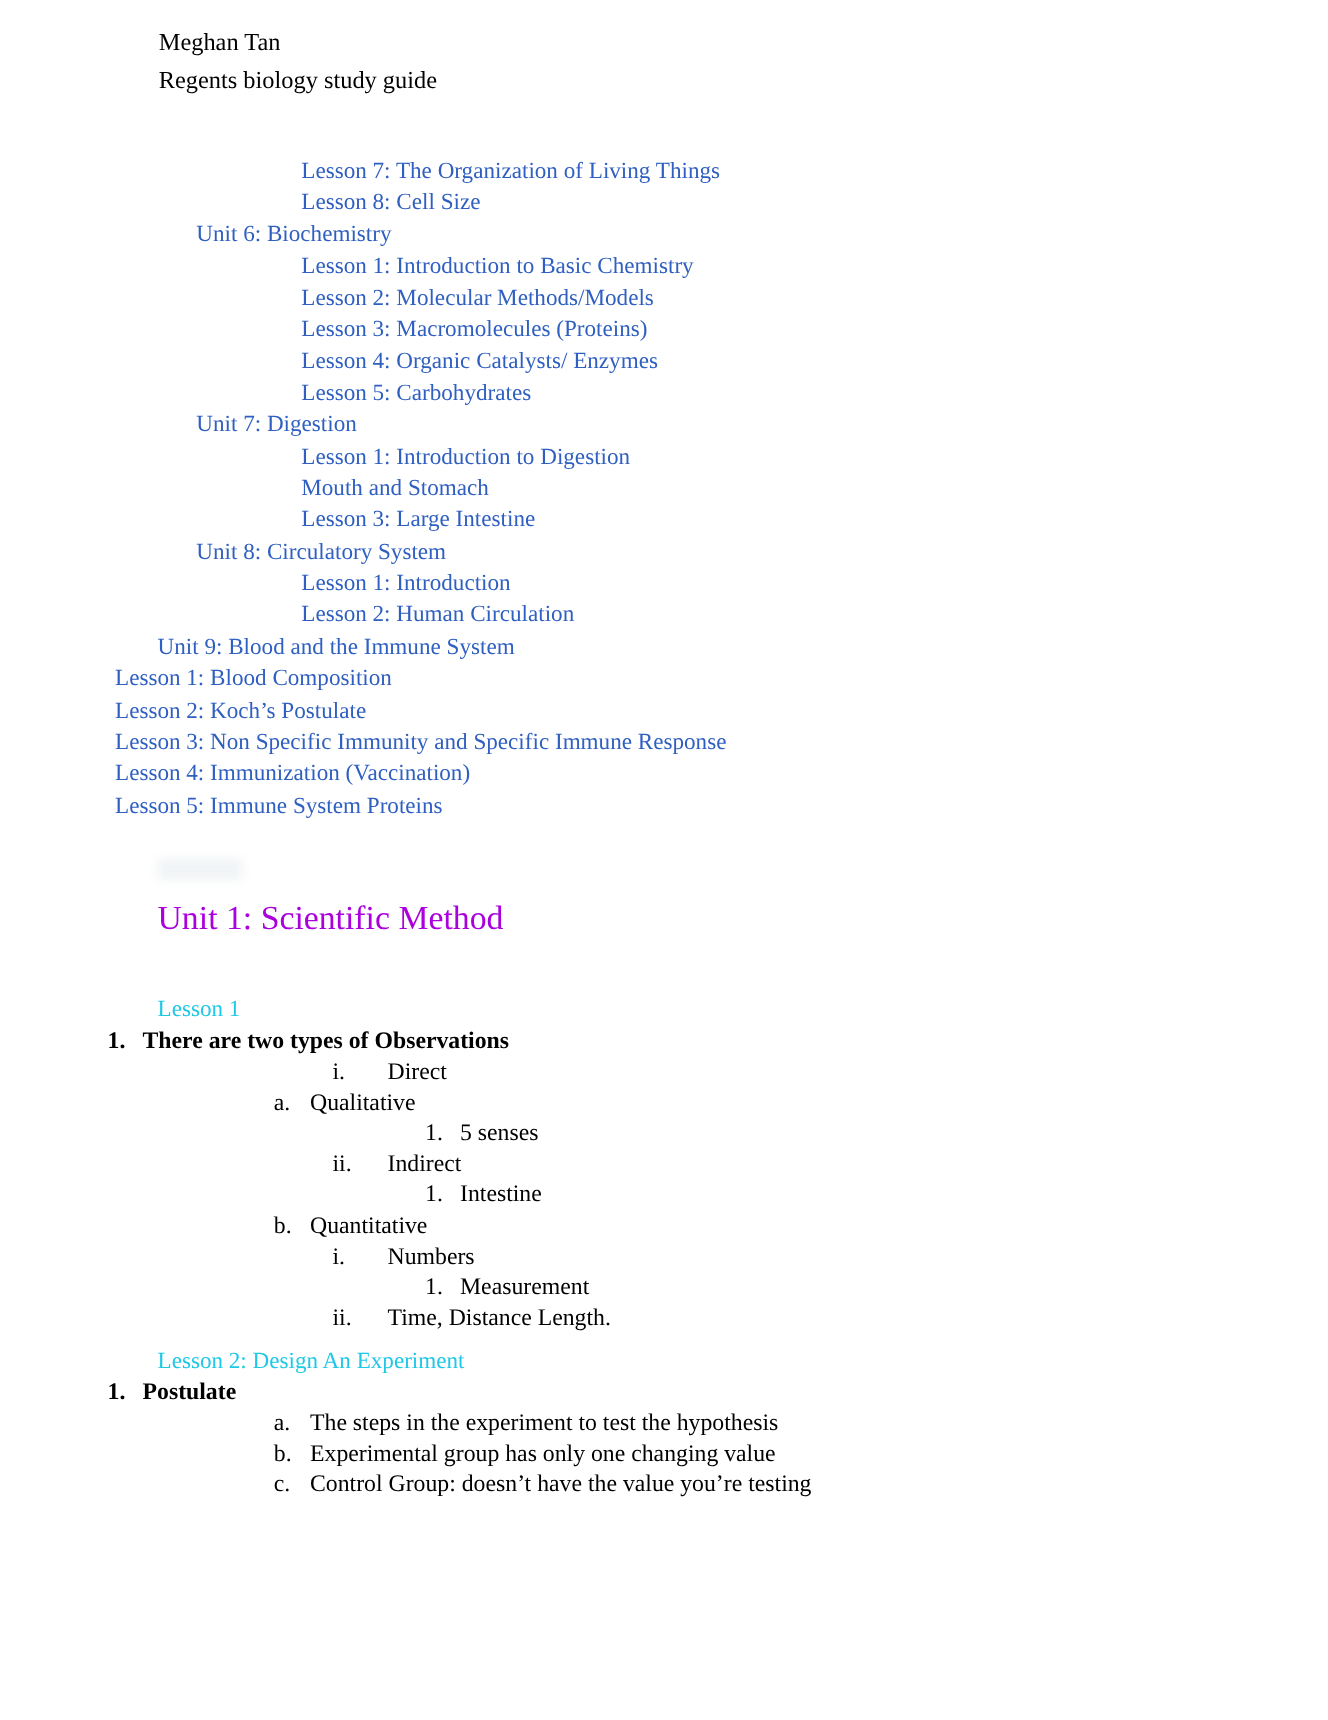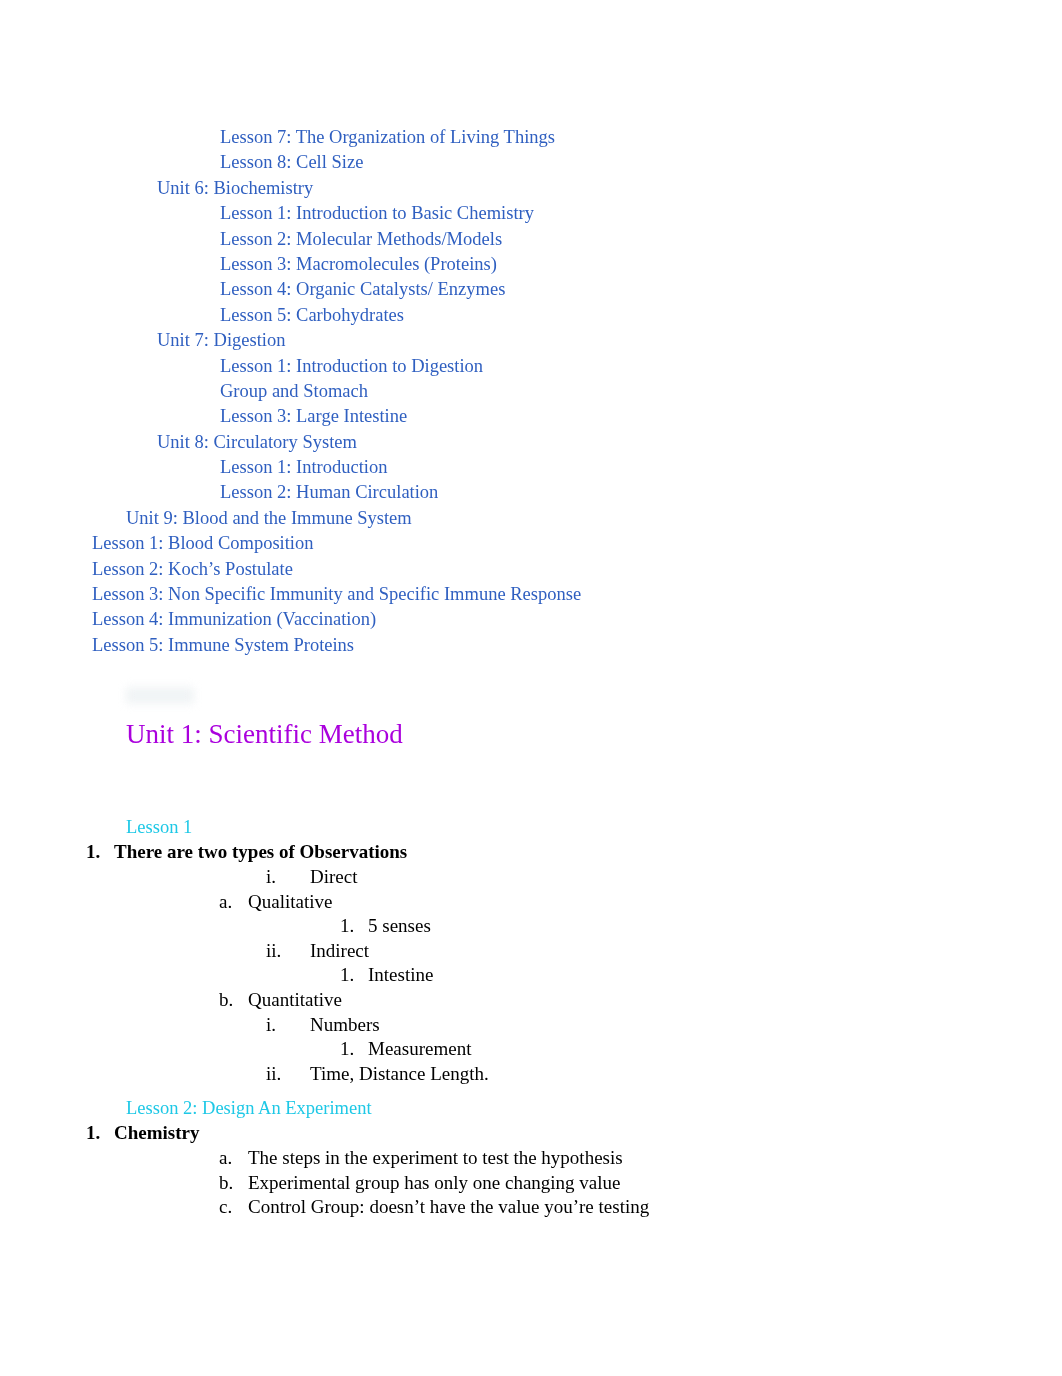--- a/index.html
+++ b/index.html
@@ -47,21 +47,21 @@
   }
   .toc-entry {
     font-size: 18.5px;
     line-height: 25.4px;
     color: #2f5fc0;
     white-space: pre;
     height: 25.4px;
   }
   
   .toc-entry.u-unit      { padding-left: 157px; }
-  .toc-entry.u-lesson    { padding-left: 220px; }
+  .toc-entry.u-lesson    { padding-left: 220px; margin-left: 21px; }
   .toc-entry.u-unit-out  { padding-left: 126px; }
   .toc-entry.u-lesson-out{ padding-left: 92px; }
 
   
   .smudge {
     position: absolute;
     left: 126px;
     top: 687px;
     width: 68px;
     height: 17px;
@@ -85,21 +85,20 @@
   .lesson-block { position: absolute; left: 0; width: 1062px; }
   #lesson-block-0 { top: 796px; }
   #lesson-block-1 { top: 1077px; }
 
   .lesson-title {
     padding-left: 126px;
     font-size: 18.5px;
     line-height: 25.4px;
     color: #1ec8e6;
     white-space: pre;
-    margin-top: 19px;
   }
 
   .outline-row {
     font-size: 19px;
     line-height: 24.6px;
     color: #000000;
     white-space: pre;
     height: 24.6px;
   }
   .outline-row .marker {
@@ -116,33 +115,37 @@
   .lvl-1 .marker { width: 28px; }
   .lvl-2 .marker { width: 29px; }
   .lvl-3 .marker { width: 44px; }
   .lvl-4 .marker { width: 28px; }
 </style>
 </head>
 <body>
 
 <div class="page">
 
+  <div class="doc-header">
+    <div class="line">Meghan Tan</div>
+    <div class="line">Regents biology study guide</div>
+  </div>
 
   <div class="toc" id="toc-list">
       <div class="toc-entry u-lesson">Lesson 7: The Organization of Living Things</div>
       <div class="toc-entry u-lesson">Lesson 8: Cell Size</div>
       <div class="toc-entry u-unit">Unit 6: Biochemistry</div>
       <div class="toc-entry u-lesson">Lesson 1: Introduction to Basic Chemistry</div>
       <div class="toc-entry u-lesson">Lesson 2: Molecular Methods/Models</div>
       <div class="toc-entry u-lesson">Lesson 3: Macromolecules (Proteins)</div>
       <div class="toc-entry u-lesson">Lesson 4: Organic Catalysts/ Enzymes</div>
       <div class="toc-entry u-lesson">Lesson 5: Carbohydrates</div>
       <div class="toc-entry u-unit">Unit 7: Digestion</div>
       <div class="toc-entry u-lesson">Lesson 1: Introduction to Digestion</div>
-      <div class="toc-entry u-lesson">Group and Stomach</div>
+      <div class="toc-entry u-lesson">Mouth and Stomach</div>
       <div class="toc-entry u-lesson">Lesson 3: Large Intestine</div>
       <div class="toc-entry u-unit">Unit 8: Circulatory System</div>
       <div class="toc-entry u-lesson">Lesson 1: Introduction</div>
       <div class="toc-entry u-lesson">Lesson 2: Human Circulation</div>
       <div class="toc-entry u-unit-out">Unit 9: Blood and the Immune System</div>
       <div class="toc-entry u-lesson-out">Lesson 1: Blood Composition</div>
       <div class="toc-entry u-lesson-out">Lesson 2: Koch’s Postulate</div>
       <div class="toc-entry u-lesson-out">Lesson 3: Non Specific Immunity and Specific Immune Response</div>
       <div class="toc-entry u-lesson-out">Lesson 4: Immunization (Vaccination)</div>
       <div class="toc-entry u-lesson-out">Lesson 5: Immune System Proteins</div>
@@ -160,19 +163,19 @@
       <div class="outline-row lvl-4"><span class="marker">1.</span><span class="otext">5 senses</span></div>
       <div class="outline-row lvl-3"><span class="marker">ii.</span><span class="otext">Indirect</span></div>
       <div class="outline-row lvl-4"><span class="marker">1.</span><span class="otext">Intestine</span></div>
       <div class="outline-row lvl-2"><span class="marker">b.</span><span class="otext">Quantitative</span></div>
       <div class="outline-row lvl-3"><span class="marker">i.</span><span class="otext">Numbers</span></div>
       <div class="outline-row lvl-4"><span class="marker">1.</span><span class="otext">Measurement</span></div>
       <div class="outline-row lvl-3"><span class="marker">ii.</span><span class="otext">Time, Distance Length.</span></div>
     </div>
   <div class="lesson-block" id="lesson-block-1">
       <div class="lesson-title">Lesson 2: Design An Experiment</div>
-      <div class="outline-row lvl-1"><span class="marker">1.</span><span class="otext">Chemistry</span></div>
+      <div class="outline-row lvl-1"><span class="marker">1.</span><span class="otext">Postulate</span></div>
       <div class="outline-row lvl-2"><span class="marker">a.</span><span class="otext">The steps in the experiment to test the hypothesis</span></div>
       <div class="outline-row lvl-2"><span class="marker">b.</span><span class="otext">Experimental group has only one changing value</span></div>
       <div class="outline-row lvl-2"><span class="marker">c.</span><span class="otext">Control Group: doesn’t have the value you’re testing</span></div>
     </div>
 
 </div>
 
 </body></html>

